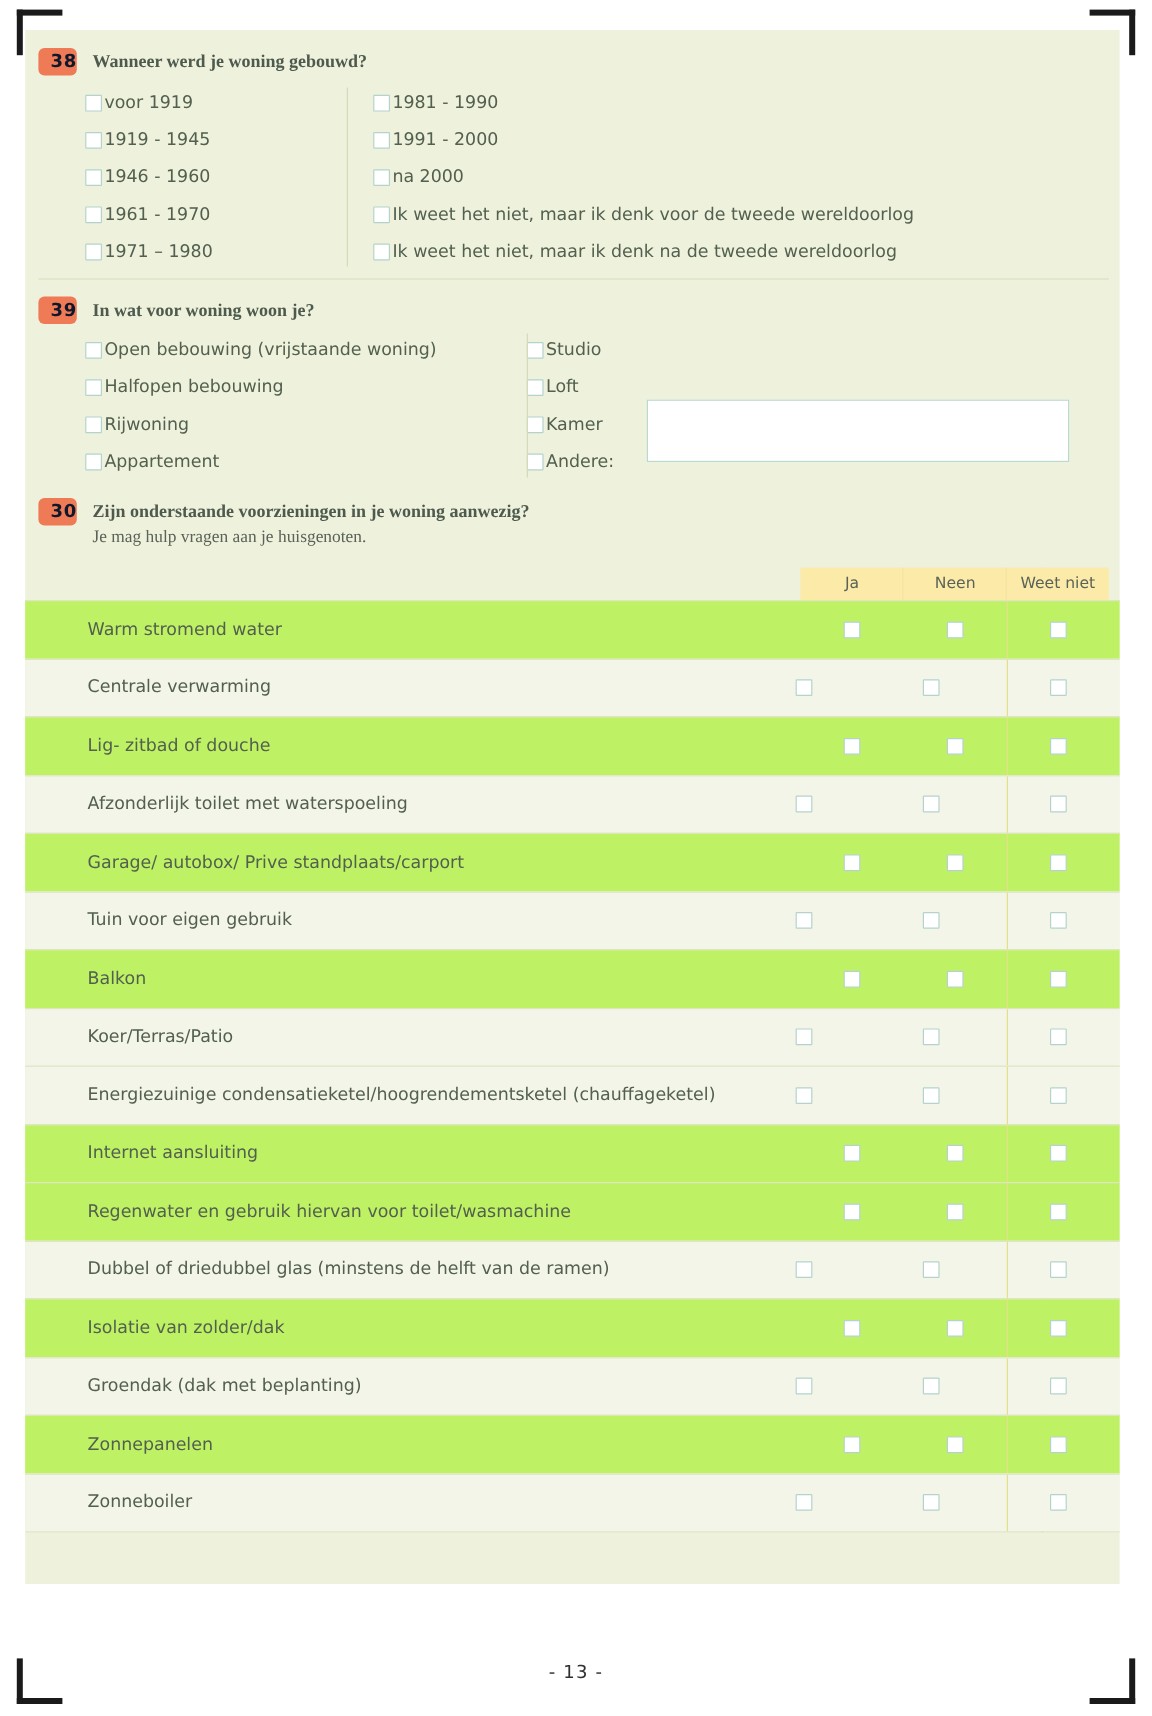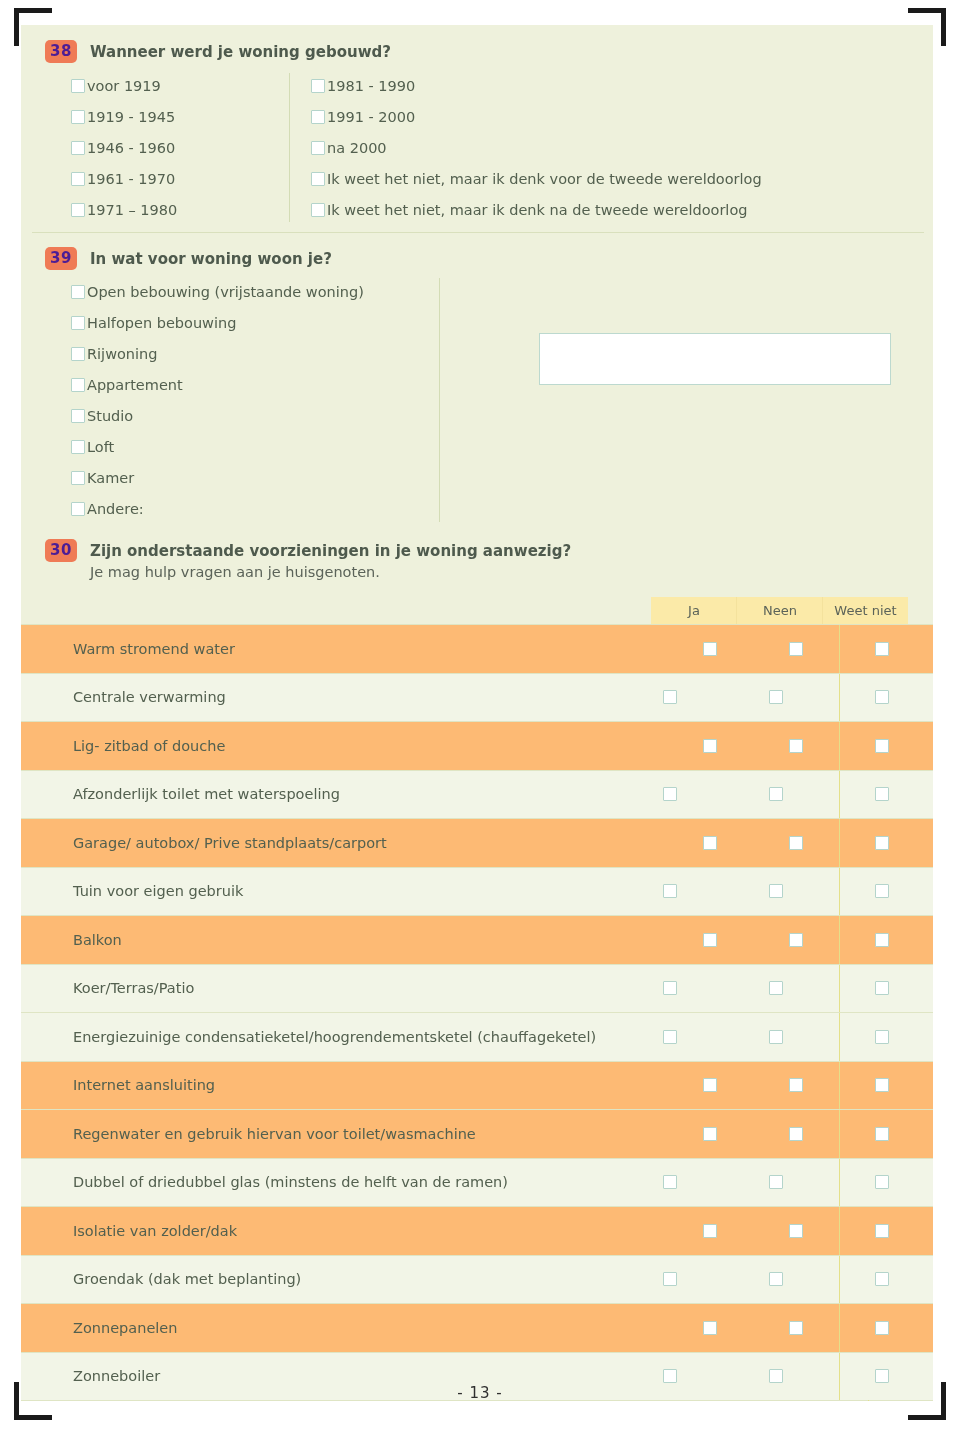--- a/index.html
+++ b/index.html
@@ -49,29 +49,28 @@
     display: flex;
     align-items: flex-start;
     padding-left: 11px;
   }
   .q-num {
     flex: 0 0 auto;
     width: 32px;
     height: 23px;
     background: #ef7b56;
     border-radius: 5px;
-    color: #4c1d95;
+    color: #0f172a;
     font-size: 15px;
     font-weight: bold;
     line-height: 23px;
-    text-align: center;
+    text-align: right;
     letter-spacing: .5px;
-    margin-left: 13px;
-  }
-  .q-title-wrap { margin-left: 13px; padding-top: 2px; }
+  }
+  .q-title-wrap { margin-left: 13px; padding-top: 2px; font-family: Liberation Serif, serif; }
   .q-title {
     font-size: 15px;
     font-weight: bold;
     color: #4e5a4d;
     line-height: 20px;
   }
   .q-sub {
     font-size: 14.5px;
     color: #5b6359;
     line-height: 21px;
@@ -126,21 +125,20 @@
     margin-right: 9px;
   }
 
   
   .q39 { padding-top: 14px; }
   .q39-cols {
     display: flex;
     margin-top: 6px;
     padding-left: 50px;
     position: relative;
-    flex-direction: column;
   }
   .q39-col-left { width: 368px; }
   .q39-vdiv { left: 418px; top: 2px; bottom: 2px; }
   .other-box {
     position: absolute;
     left: 518px;
     top: 57px;
     width: 352px;
     height: 52px;
     background: #ffffff;
@@ -150,21 +148,21 @@
 
   
   .q40 { padding-top: 15px; }
   .q40-table {
     margin-top: 14px;
     position: relative;
   }
   .hdr-row {
     display: flex;
     justify-content: flex-end;
-    padding-right: 25px;
+    padding-right: 9px;
   }
   .hdr-cell {
     background: #fbeaa8;
     height: 27px;
     line-height: 27px;
     text-align: center;
     font-size: 13px;
     color: #5b6359;
     position: relative;
   }
@@ -180,21 +178,21 @@
   }
   .row {
     display: flex;
     align-items: center;
     height: 47.5px;
     border-top: 1px solid #dfe5c4;
     padding-left: 52px;
     padding-right: 9px;
     position: relative;
   }
-  .row.odd  { background: #fdba74; }
+  .row.odd  { background: #bef264; }
   .row.even { background: #f2f5e7; gap: 20px; }
   .row-label {
     flex: 1 1 auto;
     font-size: 14.5px;
     color: #53604f;
     white-space: nowrap;
   }
   .row-cell {
     flex: 0 0 auto;
     display: flex;

